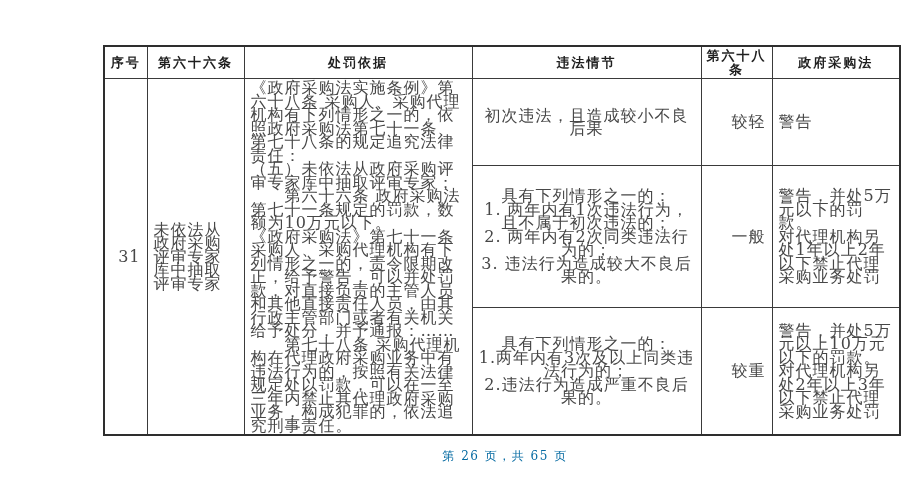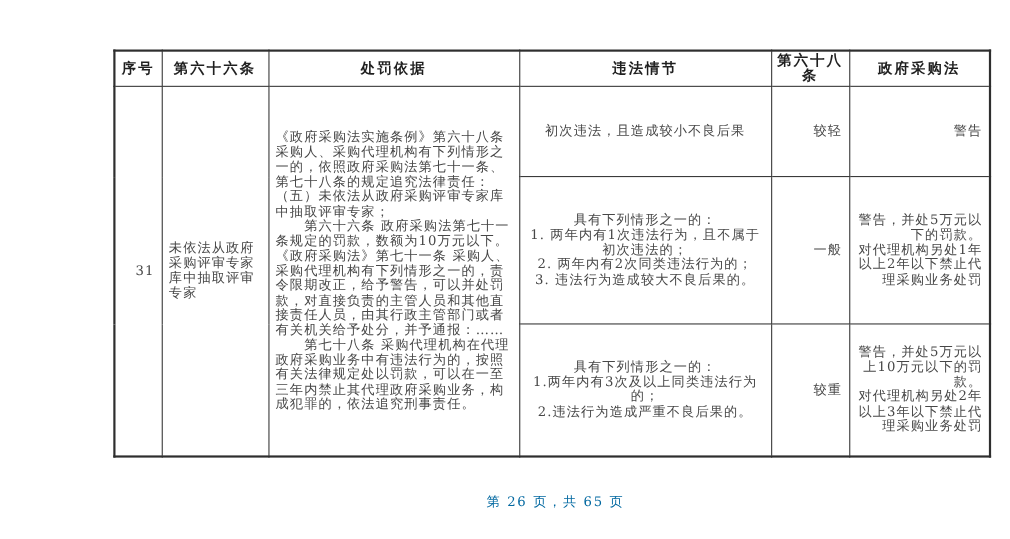--- a/index.html
+++ b/index.html
@@ -23,24 +23,24 @@
     top: 45px;
     width: 796px;
     border-collapse: collapse;
     table-layout: fixed;
     border: 2px solid #2e2e2e;
   }
   table.law-table th,
   table.law-table td {
     border: 1px solid #3a3a3a;
     vertical-align: middle;
-    font-size: 12px;
+    font-size: 16px;
     line-height: 13.5px;
     letter-spacing: 1px;
-    padding: 14px 6px;
+    padding: 2px 6px;
     box-sizing: border-box;
     overflow: hidden;
   }
   table.law-table th {
     font-size: 13px;
     font-weight: bold;
     color: #1f1f1f;
     letter-spacing: 2px;
     text-align: center;
     height: 30px;
@@ -67,21 +67,21 @@
     text-align: center;
     white-space: pre-line;
     letter-spacing: 1.2px;
     padding: 2px 7px;
   }
   td.level-cell {
     text-align: right;
     letter-spacing: 2px;
   }
   td.standard-cell {
-    text-align: right;
+    text-align: left;
     white-space: pre-line;
     letter-spacing: 1.2px;
     line-height: 14.5px;
   }
   .page-footer {
     position: absolute;
     top: 448px;
     left: 0;
     width: 100%;
     text-align: center;

